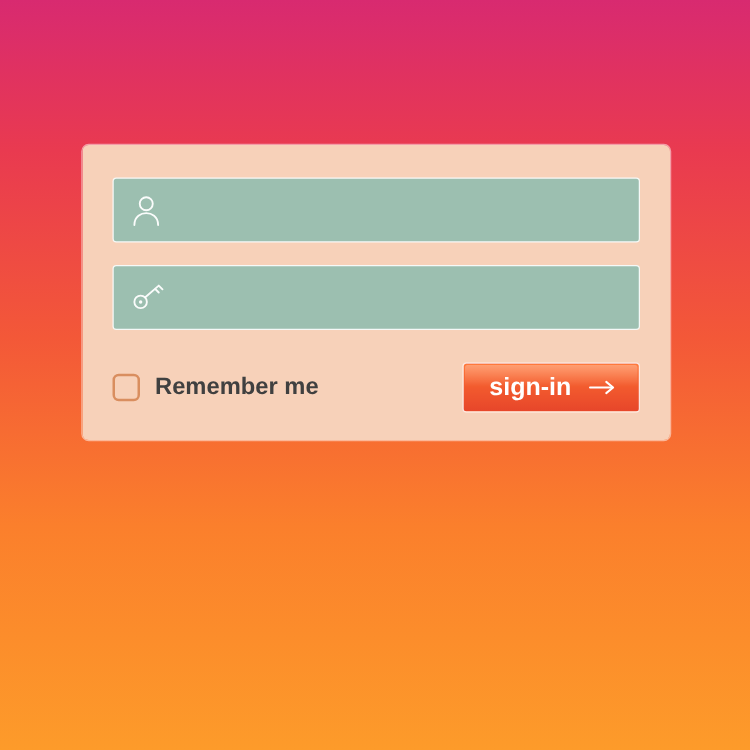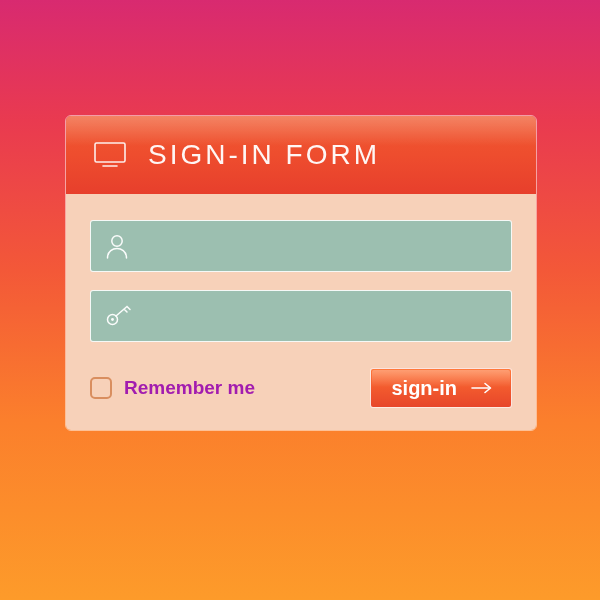--- a/index.html
+++ b/index.html
@@ -89,21 +89,21 @@
   .row {
     display: flex;
     align-items: center;
     justify-content: space-between;
   }
 
   .remember {
     display: flex;
     align-items: center;
     gap: 12px;
-    color: #a21caf;
+    color: #404040;
     font-size: 19px;
     font-weight: 600;
     cursor: pointer;
   }
   .checkbox {
     width: 22px;
     height: 22px;
     border: 2px solid #d98e5f;
     border-radius: 5px;
     background: transparent;
@@ -136,29 +136,20 @@
   }
 
   svg { display:block; }
 </style>
 </head>
 <body>
 <div class="bg">
 
   <div class="card">
 
-    <div class="card-header">
-      <span>
-        <svg width="32" height="26" viewBox="0 0 32 26">
-          <rect x="1" y="1" width="30" height="19" rx="1.5" fill="none" stroke="rgba(255,255,255,0.9)" stroke-width="1.6"></rect>
-          <line x1="9" y1="24" x2="23" y2="24" stroke="rgba(255,255,255,0.9)" stroke-width="1.6" stroke-linecap="round"></line>
-        </svg>
-      </span>
-      <span class="header-title">SIGN-IN FORM</span>
-    </div>
 
     <div class="card-body">
 
       <div class="field">
         <span>
           <svg width="24" height="26" viewBox="0 0 24 26">
             <circle cx="12" cy="8" r="5.2" fill="none" stroke="rgba(255,255,255,0.95)" stroke-width="1.5"></circle>
             <path d="M2.5 25 C2.5 18, 8 15.5, 12 15.5 C16 15.5, 21.5 18, 21.5 25" fill="none" stroke="rgba(255,255,255,0.95)" stroke-width="1.5" stroke-linecap="round"></path>
           </svg>
         </span>

